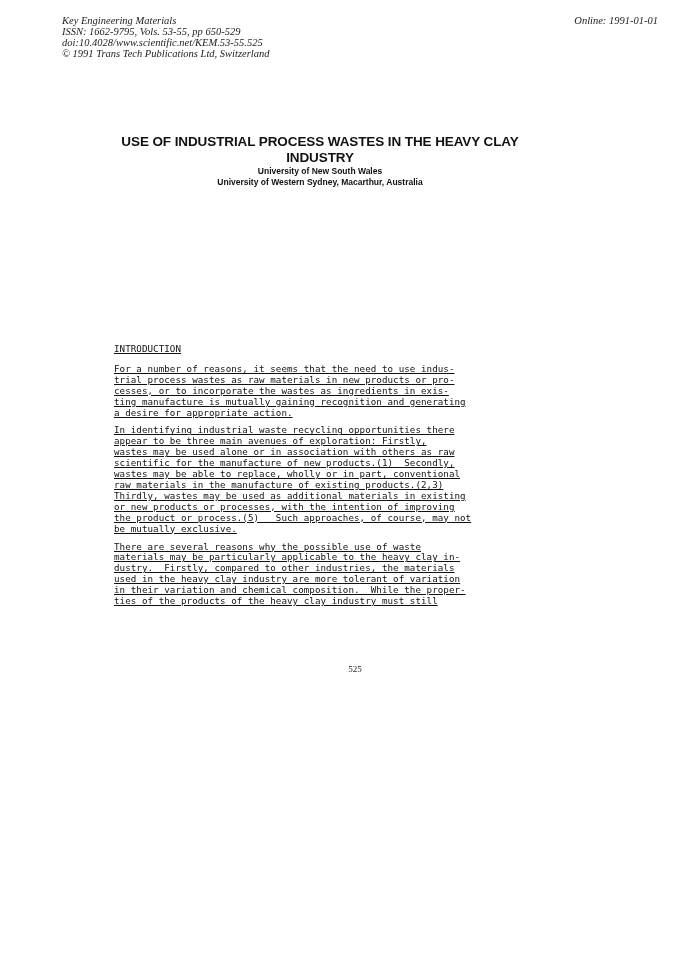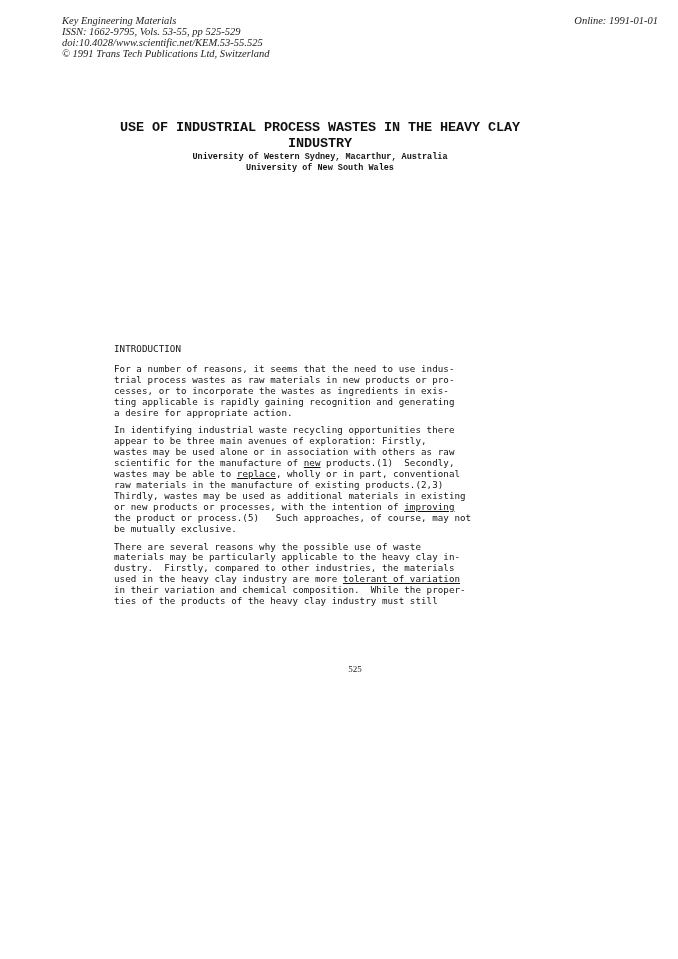--- a/index.html
+++ b/index.html
@@ -31,24 +31,24 @@
       top: 15px;
       font-family: "Liberation Serif", serif;
       font-style: italic;
       font-size: 10.5px;
       color: #222;
       margin-left: 48px;
     }
     .title-block {
       position: absolute;
       left: 100px;
-      top: 120px;
+      top: 134px;
       width: 440px;
       text-align: center;
-      font-family: Liberation Mono, monospace;
+      font-family: Liberation Sans, sans-serif;
     }
     .title {
       font-weight: bold;
       font-size: 13.5px;
       line-height: 16px;
       letter-spacing: -0.1px;
       margin: 0;
     }
     .authors {
       margin-top: 12px;
@@ -67,20 +67,21 @@
       width: 440px;
       font-family: "DejaVu Sans Mono", monospace;
       font-size: 9.2px;
       line-height: 10.9px;
       color: #111;
       letter-spacing: 0.05px;
     }
     .body-text p {
       margin: 0 0 7px 0;
       white-space: pre;
+      text-decoration: underline;
     }
     .body-text .heading {
       margin-bottom: 9px;
     }
     .u { text-decoration: underline; }
     .page-number {
       position: absolute;
       left: 16px;
       width: 678px;
       top: 664px;
@@ -88,42 +89,42 @@
       font-family: "Liberation Serif", serif;
       font-size: 9px;
       color: #222;
     }
   </style>
 </head>
 <body>
 
 <div class="header-left">
   <div>Key Engineering Materials</div>
-  <div>ISSN: 1662-9795, Vols. 53-55, pp 525-529</div>
+  <div>ISSN: 1662-9795, Vols. 53-55, pp 650-529</div>
   <div>doi:10.4028/www.scientific.net/KEM.53-55.525</div>
   <div>© 1991 Trans Tech Publications Ltd, Switzerland</div>
 </div>
 <div class="header-right">Online: 1991-01-01</div>
 
 <div class="title-block">
   <h1 class="title">
     <span>USE OF INDUSTRIAL PROCESS WASTES IN THE HEAVY CLAY</span><br>
     <span>INDUSTRY</span>
   </h1>
+  <div class="affil">University of New South Wales</div>
   <div class="affil">University of Western Sydney, Macarthur, Australia</div>
-  <div class="affil">University of New South Wales</div>
 </div>
 
 <div class="body-text">
   <p class="heading">INTRODUCTION</p>
 
   <p><span>For a number of reasons, it seems that the need to use indus-</span>
 <span>trial process wastes as raw materials in new products or pro-</span>
 <span>cesses, or to incorporate the wastes as ingredients in exis-</span>
-<span>ting applicable is rapidly gaining recognition and generating</span>
+<span>ting manufacture is mutually gaining recognition and generating</span>
 <span>a desire for appropriate action.</span></p>
 
   <p><span>In identifying industrial waste recycling opportunities there</span>
 <span>appear to be three main avenues of exploration: Firstly,</span>
 <span>wastes may be used alone or in association with others as raw</span>
 <span>scientific for the manufacture of </span><span class="u">new</span><span> products.(1)  Secondly,</span>
 <span>wastes may be able to </span><span class="u">replace</span><span>, wholly or in part, conventional</span>
 <span>raw materials in the manufacture of existing products.(2,3)</span>
 <span>Thirdly, wastes may be used as additional materials in existing</span>
 <span>or new products or processes, with the intention of </span><span class="u">improving</span>

